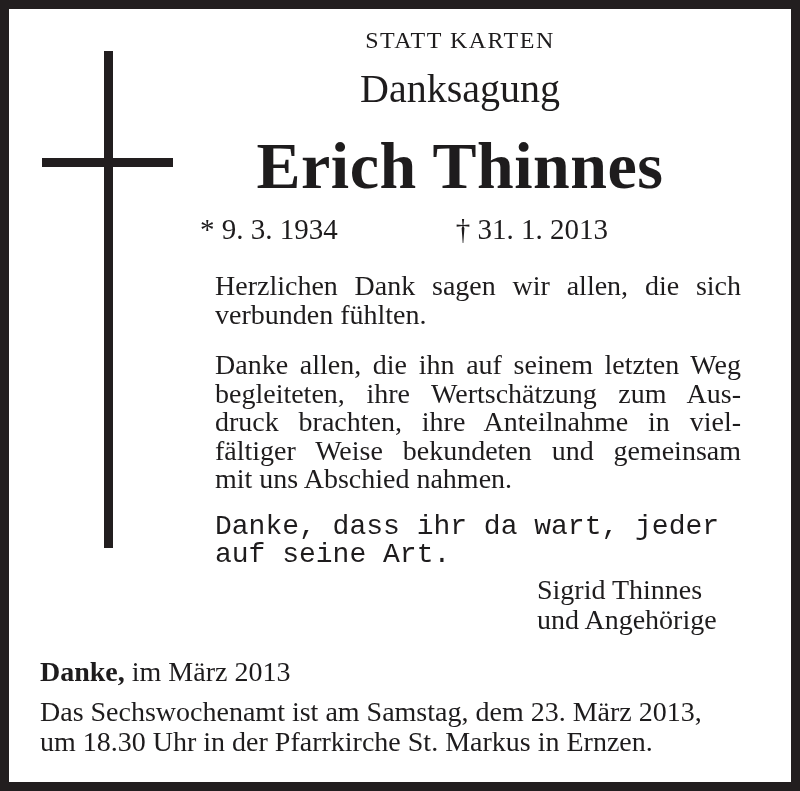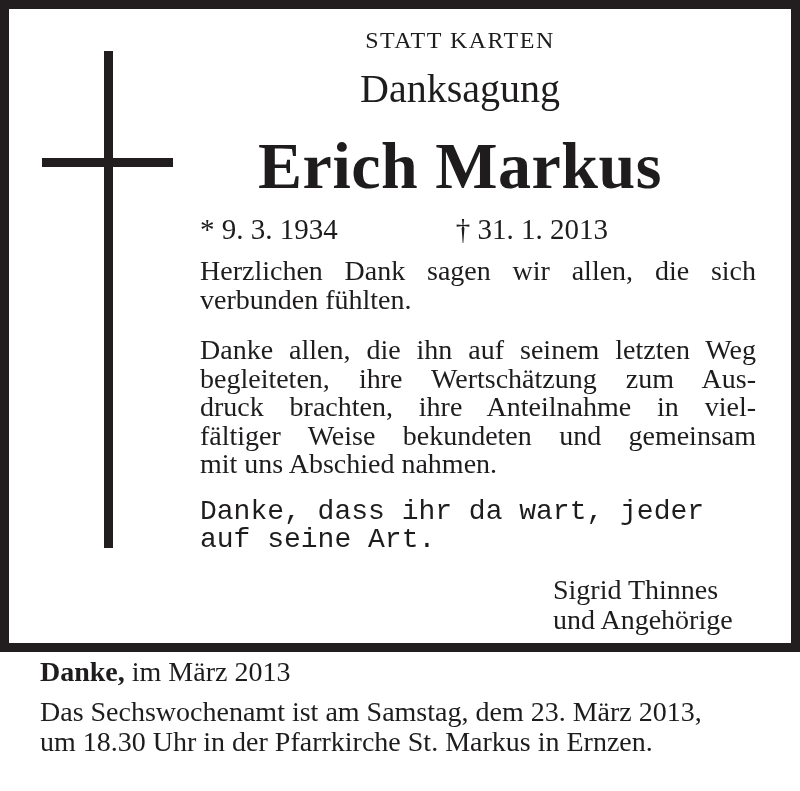--- a/index.html
+++ b/index.html
@@ -5,21 +5,21 @@
   html, body { margin: 0; padding: 0; }
   body {
     width: 800px; height: 791px;
     background: #ffffff;
     font-family: "Liberation Serif", "DejaVu Serif", serif;
     color: #1e1c1d;
     overflow: hidden;
   }
   .notice {
     position: absolute; left: 0; top: 0;
-    width: 800px; height: 652px;
+    width: 800px; height: 791px;
     border: 9px solid #221e1f;
     box-sizing: border-box;
     background: #ffffff;
   }
   
   .cross-bar { position: absolute; background: #221e1f; }
   .cross-vertical   { left: 95px;  top: 42px;  width: 9px;  height: 497px; }
   .cross-horizontal { left: 33px;  top: 149px; width: 131px; height: 9px; }
 
   
@@ -37,48 +37,48 @@
     font-size: 66px; line-height: 66px; font-weight: bold; letter-spacing: 0.5px;
   }
   .dates {
     position: absolute; left: 0; top: 206px; width: 100%;
     display: flex; justify-content: flex-start; gap: 118px;
     font-size: 29px; line-height: 29px;
   }
 
   
   .body-col { position: absolute; left: 191px; top: 248px; width: 556px; font-size: 28px; }
-  .para { margin: 0; }
+  .para { margin: 15px; }
   .para + .para { margin-top: 22px; }
   .para.thanks { margin-top: 19px; font-family: Liberation Mono, monospace; }
   .jline { line-height: 28.5px; text-align: justify; text-align-last: justify; }
   .jline.last { text-align: left; text-align-last: left; }
 
   
-  .signature { position: absolute; left: 544px; top: 566px; font-size: 28px; line-height: 30px; }
+  .signature { position: absolute; left: 528px; top: 566px; font-size: 28px; line-height: 30px; }
 
   
   .place-date { position: absolute; left: 31px; top: 648px; font-size: 28px; line-height: 30px; }
   .place-date .place { font-weight: bold; }
   .announcement { position: absolute; left: 31px; top: 688px; font-size: 28px; line-height: 30px; }
 </style>
 </head>
 <body>
 
 <div class="notice">
 
   <div>
     <div class="cross-bar cross-vertical"></div>
     <div class="cross-bar cross-horizontal"></div>
   </div>
 
   <div class="header">
     <div class="kicker">STATT KARTEN</div>
     <div class="title">Danksagung</div>
-    <div class="name">Erich Markus</div>
+    <div class="name">Erich Thinnes</div>
     <div class="dates">
       <span>* 9. 3. 1934</span>
       <span>† 31. 1. 2013</span>
     </div>
   </div>
 
   <div class="body-col">
     <div class="para">
       <div class="jline">Herzlichen Dank sagen wir allen, die sich</div>
       <div class="jline last">verbunden fühlten.</div>

